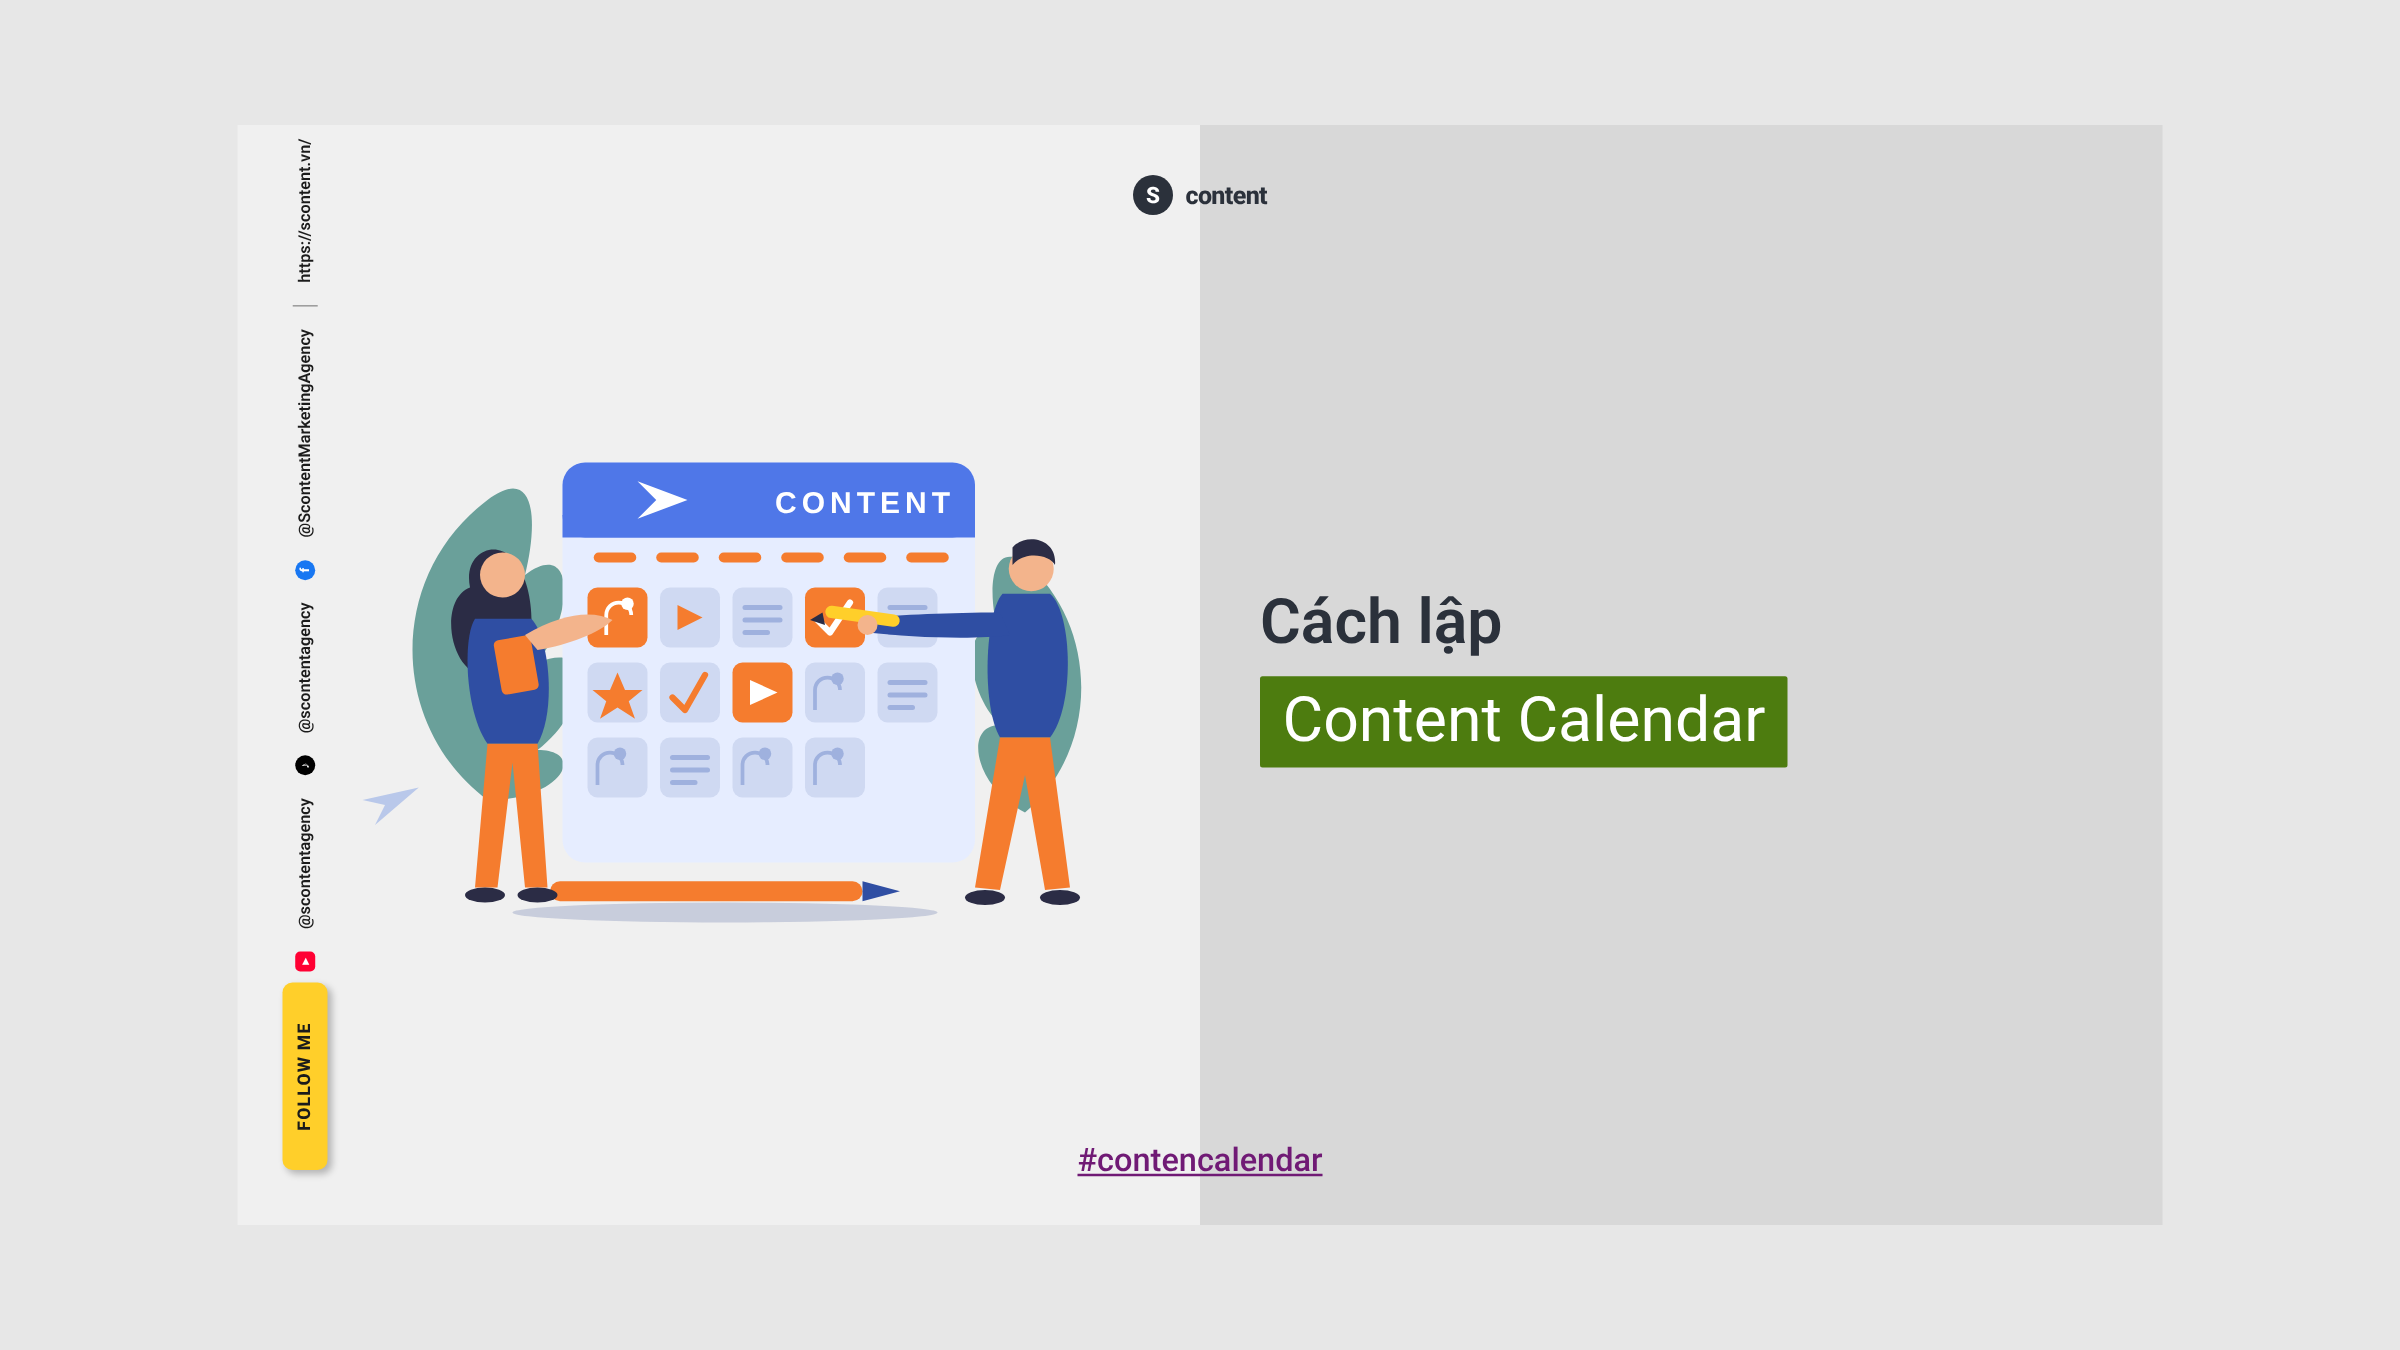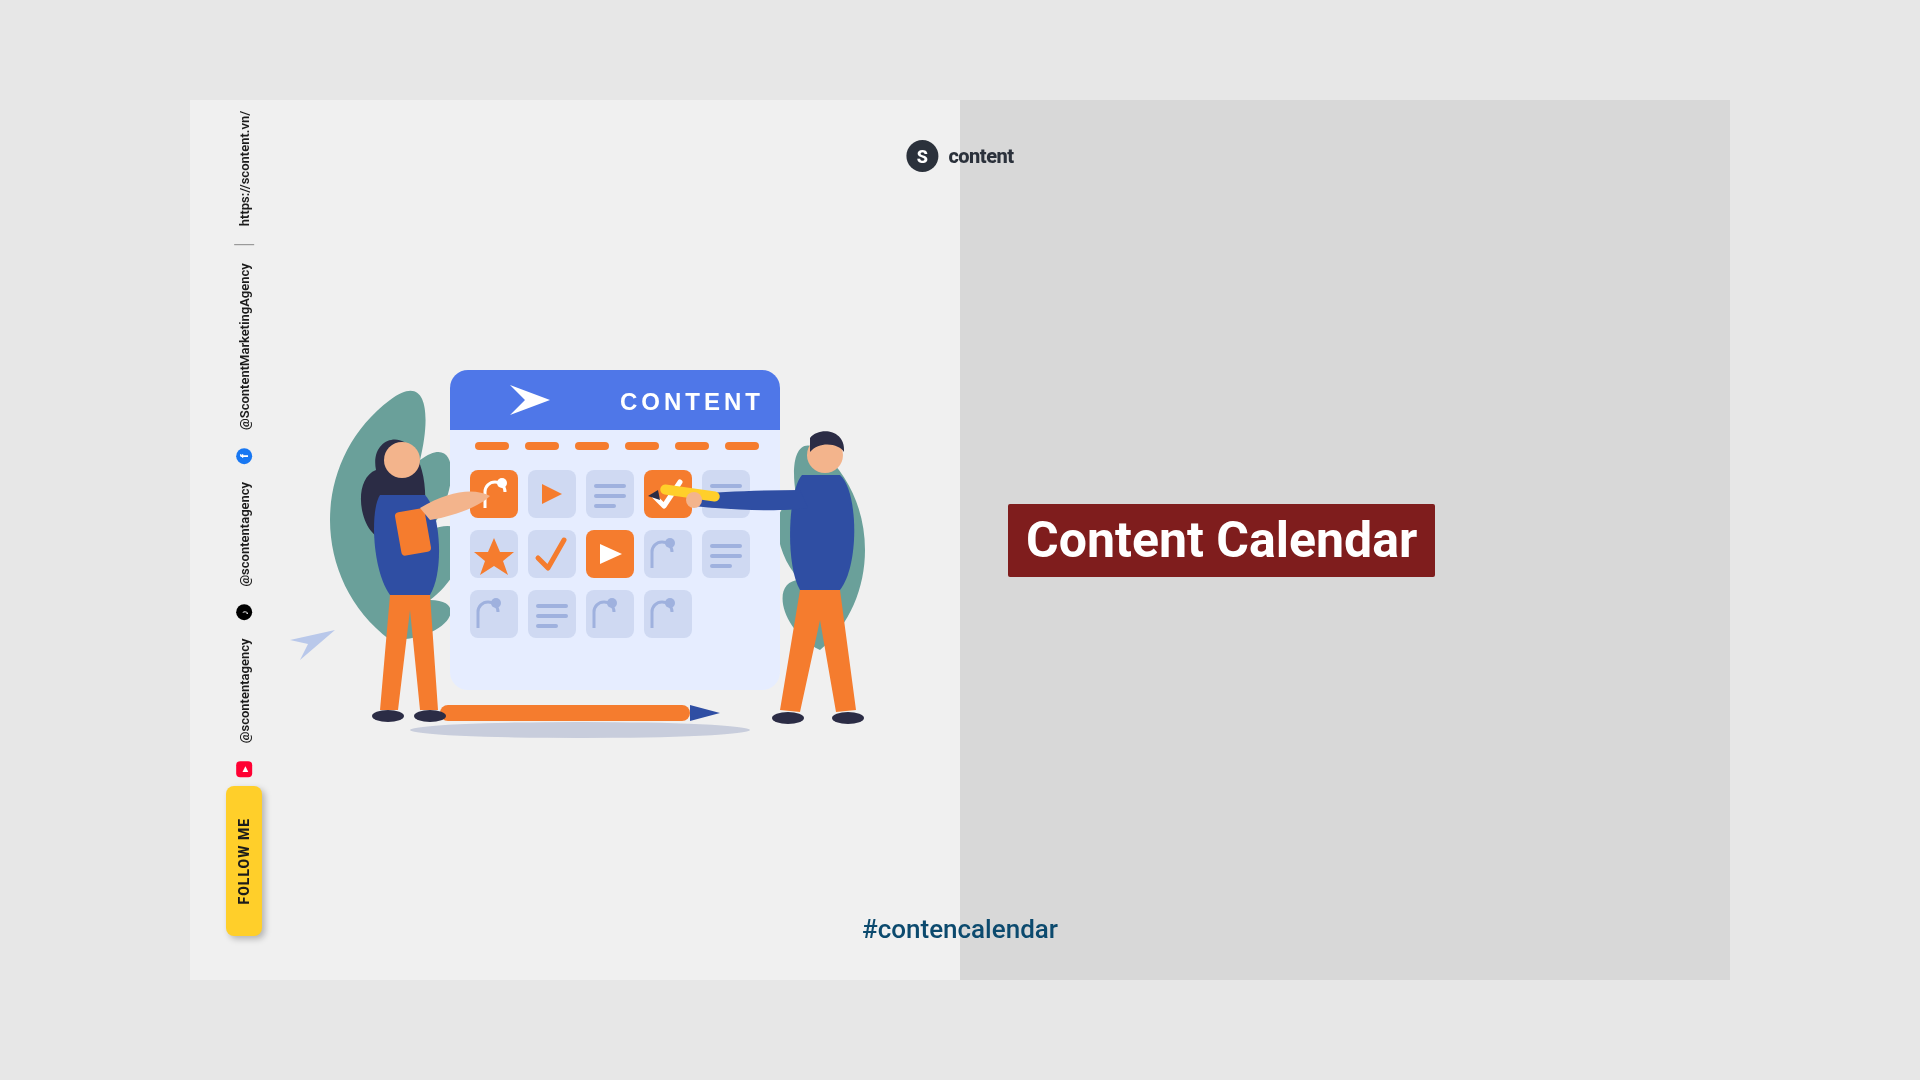--- a/index.html
+++ b/index.html
@@ -62,33 +62,34 @@
     color: #2b313b;
     letter-spacing: -0.5px;
   }
   
   .hashtag {
     position: absolute;
     bottom: 36px;
     left: 50%;
     transform: translateX(-50%);
     font-size: 26px;
-    color: #0c4a6e;
+    color: #701a75;
     font-weight: 500;
     z-index: 5;
+    text-decoration: underline;
   }
   
   .headline { font-size: 50px; color: #2b313b; font-weight: 600; line-height: 1.3; }
   .headline .row1 { margin-bottom: 10px; }
   .highlight {
     display: inline-block;
-    background: #7f1d1d;
+    background: #4d7c0f;
     color: #fff;
     padding: 4px 18px;
-    font-weight: 700;
+    font-weight: 400;
     border-radius: 2px;
   }
   .headline .row3 { margin-top: 6px; }
 
   
   .follow-tab {
     position: absolute;
     left: 36px;
     bottom: 44px;
     width: 36px;
@@ -274,20 +275,21 @@
         </g>
 
         <path d="M10 300 L55 290 L20 320 L28 304 Z" fill="#b9c8ea"></path>
       </svg>
     </div>
 
   </div>
 
   <div class="right-panel">
     <div class="headline">
+      <div class="row1">Cách lập</div>
       <div><span class="highlight">Content Calendar</span></div>
     </div>
   </div>
 
   <div class="brand">
     <div class="brand-badge">
         <span>S</span>
       </div>
     <div class="brand-text">content</div>
   </div>

